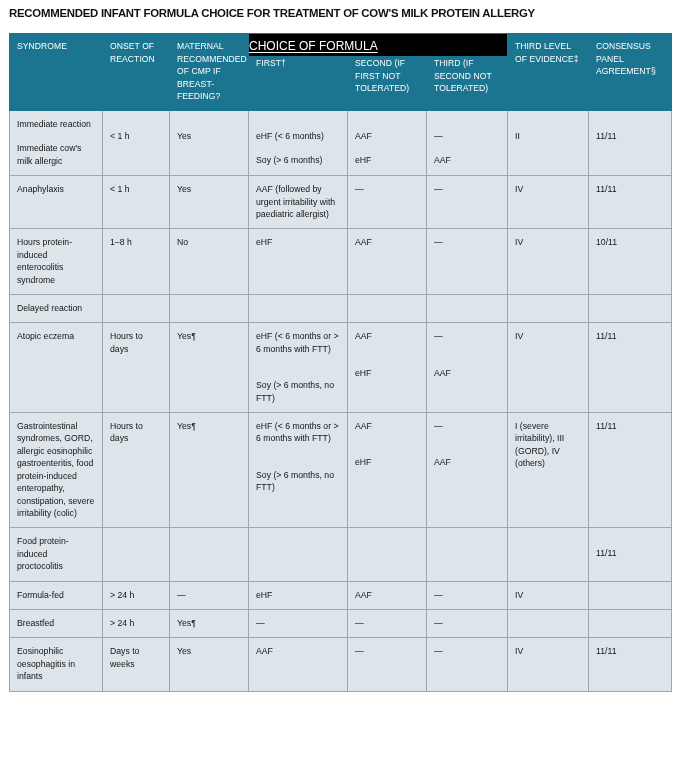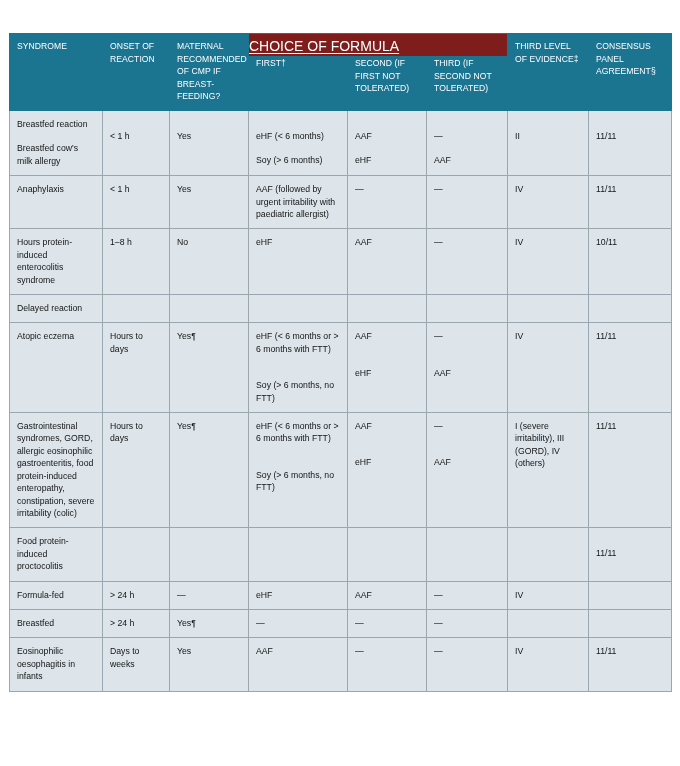--- a/index.html
+++ b/index.html
@@ -59,25 +59,25 @@
     line-height: 12.6px;
     letter-spacing: 0.05px;
   }
   .hd .pad {
     padding: 6px 7px 7px 7px;
   }
   .hd.bot .pad {
     padding-top: 0;
   }
   .hd-span {
-    background: #7f1d1d;
+    background: #000000;
     color: #ffffff;
     border-color: #1b7490 !important;
     text-align: center;
-    font-size: 14px;
+    font-size: 12px;
     line-height: 12.6px;
   }
   .hd-span .pad {
     padding: 6px 0 0 0;
   }
   .hd-span .u {
     text-decoration: underline;
     text-underline-offset: 2px;
   }
   
@@ -100,20 +100,21 @@
   .gap-lg {
     display: block;
     height: 24px;
   }
 </style>
 </head>
 <body>
 
 <div class="page">
 
+  <div class="doc-title">RECOMMENDED INFANT FORMULA CHOICE FOR TREATMENT OF COW'S MILK PROTEIN ALLERGY</div>
 
   <div class="table-wrap">
     <table class="fmt">
       <colgroup>
         <col style="width:93px">
         <col style="width:67px">
         <col style="width:79px">
         <col style="width:99px">
         <col style="width:79px">
         <col style="width:81px">
@@ -153,23 +154,23 @@
             <div class="pad"><span>THIRD (IF SECOND NOT TOLERATED)</span></div>
           </th>
         </tr>
       </thead>
 
       <tbody>
 
         <tr>
           <td class="bd">
             <div class="pad">
-              <span>Breastfed reaction</span>
+              <span>Immediate reaction</span>
               <span class="gap"></span>
-              <span>Breastfed cow's milk allergy</span>
+              <span>Immediate cow's milk allergic</span>
             </div>
           </td>
           <td class="bd offset">
             <div class="pad"><span>&lt; 1 h</span></div>
           </td>
           <td class="bd offset">
             <div class="pad"><span>Yes</span></div>
           </td>
           <td class="bd offset">
             <div class="pad">

